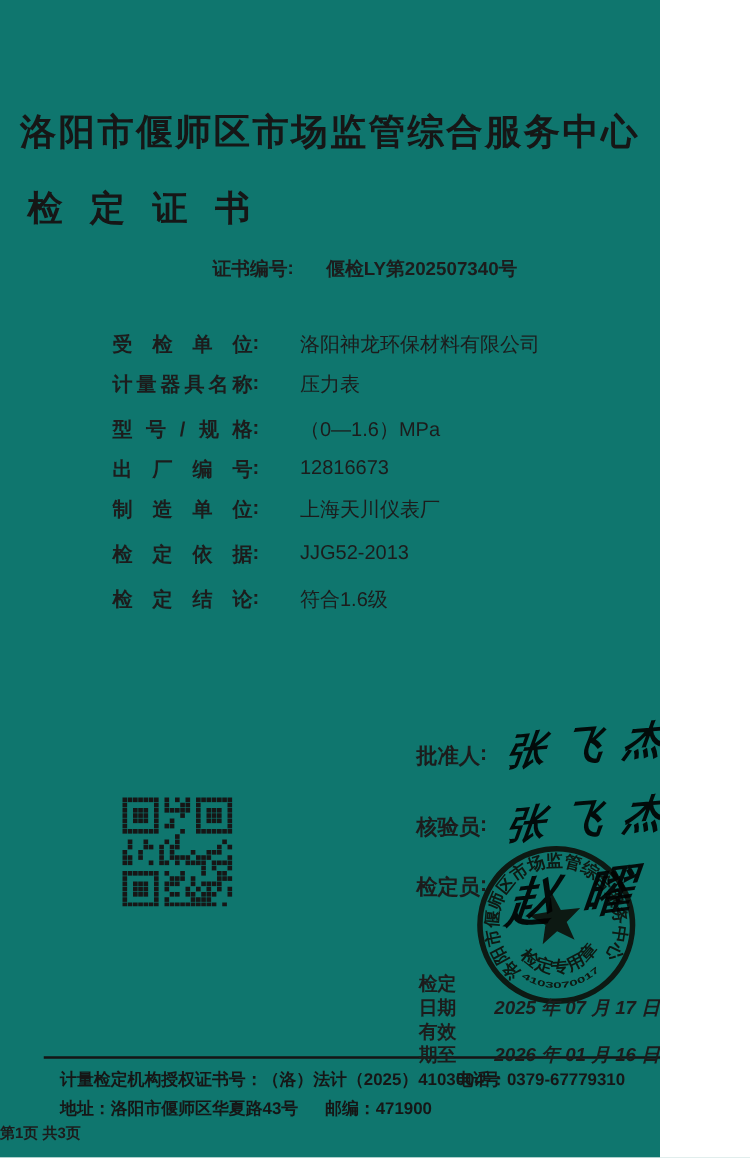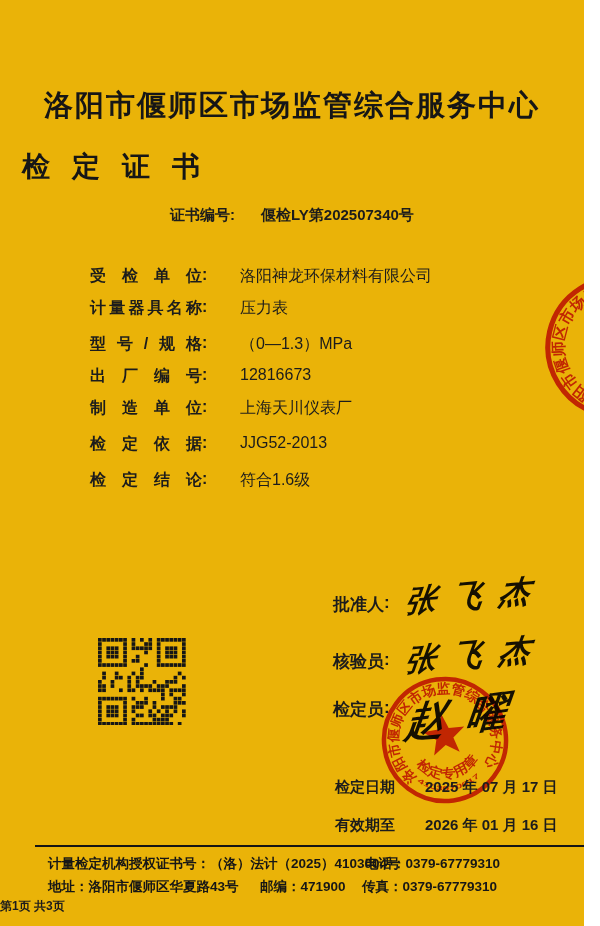--- a/index.html
+++ b/index.html
@@ -1,17 +1,17 @@
 <!DOCTYPE html>
 <html><head>
 <meta charset="utf-8">
 <style>
   html,body{margin:0;padding:0;background:#ffffff;}
   .page{
-    position:relative;width:584px;height:926px;background:#eab308;overflow:hidden;
+    position:relative;width:528px;height:926px;background:#0f766e;overflow:hidden;
     font-family:"Liberation Sans","DejaVu Sans",sans-serif;color:#1c1c1c;
   }
   .org-name{
     position:absolute;top:86px;left:0;width:100%;text-align:center;
     font-size:29px;font-weight:700;letter-spacing:2px;color:#161616;
   }
   .doc-title{
     position:absolute;top:148px;left:0;width:100%;
     font-size:28px;font-weight:700;letter-spacing:22px;text-indent:22px;color:#161616;
   }
@@ -21,21 +21,21 @@
   .flabel{display:inline-block;width:112px;text-align:justify;text-align-last:justify;font-weight:700;}
   .fcolon{width:12px;font-weight:700;}
   .fvalue{margin-left:26px;font-weight:500;white-space:nowrap;}
   .sigrow{position:absolute;left:333px;font-size:17px;font-weight:700;display:flex;}
   .sig{
     position:absolute;color:#161616;font-weight:700;font-style:italic;
     transform:rotate(-5deg) skewX(-12deg);letter-spacing:16px;white-space:nowrap;
     mix-blend-mode:multiply;z-index:5;
   }
   .daterow{position:absolute;left:335px;font-size:15px;font-weight:700;display:flex;z-index:6;align-items:flex-end;}
-  .daterow .dval{margin-left:30px;white-space:nowrap;}
+  .daterow .dval{margin-left:30px;white-space:nowrap;font-style:italic;}
   .stamp{position:absolute;mix-blend-mode:multiply;opacity:.92;}
   .qr{position:absolute;left:95px;top:637px;z-index:2;}
   .footer-sep{position:absolute;left:35px;top:845px;width:553px;height:2px;background:#151515;}
   .fline{position:absolute;font-size:13.5px;font-weight:700;white-space:nowrap;color:#161616;}
   .pagenum{position:absolute;left:0;width:100%;top:898px;text-align:left;font-size:12px;font-weight:700;}
   .seal-text{font-family:"Liberation Sans","DejaVu Sans",sans-serif;}
 </style>
 </head>
 <body>
 
@@ -56,21 +56,21 @@
     <span class="fvalue">洛阳神龙环保材料有限公司</span>
   </div>
   <div class="frow" style="top:298px">
     <span class="flabel">计量器具名称</span>
     <span class="fcolon">:</span>
     <span class="fvalue">压力表</span>
   </div>
   <div class="frow" style="top:334px">
     <span class="flabel">型号/规格</span>
     <span class="fcolon">:</span>
-    <span class="fvalue">（0—1.3）MPa</span>
+    <span class="fvalue">（0—1.6）MPa</span>
   </div>
   <div class="frow" style="top:366px">
     <span class="flabel">出厂编号</span>
     <span class="fcolon">:</span>
     <span class="fvalue">12816673</span>
   </div>
   <div class="frow" style="top:398px">
     <span class="flabel">制造单位</span>
     <span class="fcolon">:</span>
     <span class="fvalue">上海天川仪表厂</span>
@@ -368,16 +368,15 @@
   <div class="daterow" style="top:816px">
     <span>有效期至</span>
     <span class="dval">2026 年 01 月 16 日</span>
   </div>
 
   <div class="footer-sep"></div>
   <div class="fline" style="left:48px;top:855px;">计量检定机构授权证书号：（洛）法计（2025）4103004号</div>
   <div class="fline" style="left:365px;top:855px;">电话：0379-67779310</div>
   <div class="fline" style="left:48px;top:878px;">地址：洛阳市偃师区华夏路43号</div>
   <div class="fline" style="left:260px;top:878px;">邮编：471900</div>
-  <div class="fline" style="left:362px;top:878px;">传真：0379-67779310</div>
   <div class="pagenum">第1页  共3页</div>
 
 </div>
 
 </body></html>

